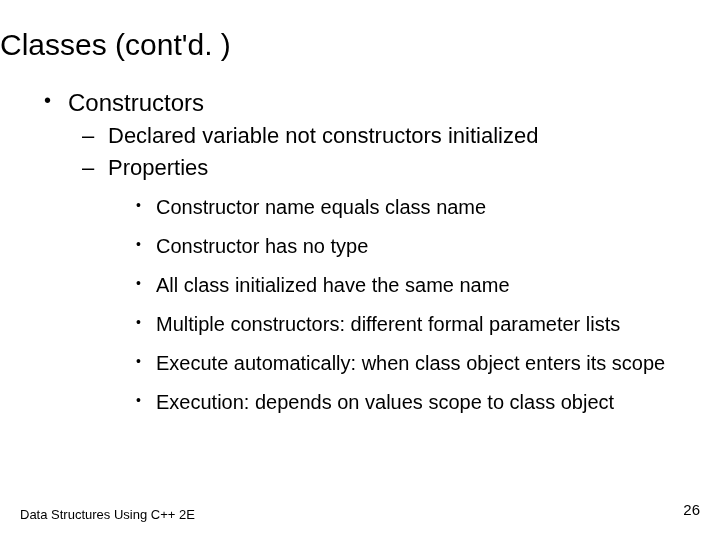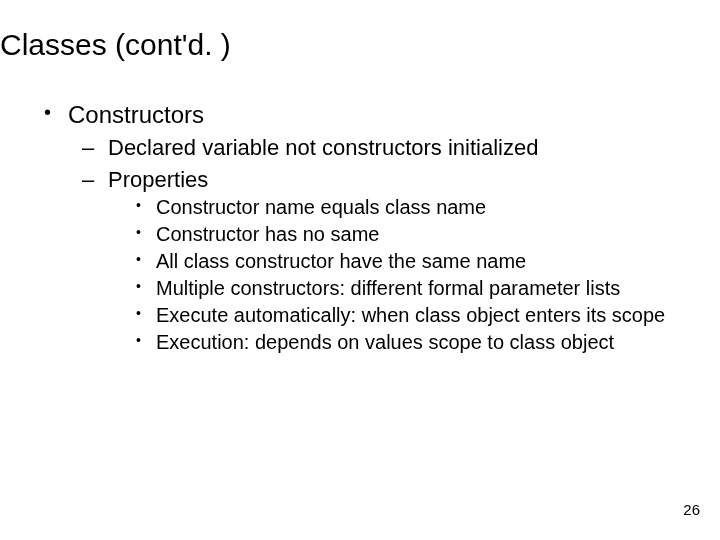--- a/index.html
+++ b/index.html
@@ -24,41 +24,41 @@
   }
   .body {
     padding: 8px 20px 0 20px;
     font-size: 22px;
     line-height: 1.25;
   }
   ul { margin: 0; padding: 0; list-style: none; }
   li { position: relative; }
 
   
-  .l1 { padding-left: 48px; font-size: 24px; margin-top: 20px; }
+  .l1 { padding-left: 48px; font-size: 24px; margin-top: 8px; }
   .l1::before {
     content: "•";
     position: absolute;
     left: 24px;
     top: 0;
     font-size: 20px;
   }
 
   
   .l2 { padding-left: 88px; font-size: 22px; margin-top: 4px; }
   .l2::before {
     content: "–";
     position: absolute;
     left: 62px;
     top: 0;
     font-size: 22px;
   }
 
   
-  .l3 { padding-left: 136px; font-size: 20px; margin-top: 2px; }
+  .l3 { padding-left: 136px; font-size: 20px; margin-top: 14px; }
   .l3::before {
     content: "•";
     position: absolute;
     left: 116px;
     top: 2px;
     font-size: 14px;
   }
 
   .footer-left {
     position: absolute;
@@ -81,22 +81,23 @@
   <div class="title">Classes (cont'd. )</div>
 
   <div class="body">
     <ul>
       <li class="l1">Constructors</li>
 
       <li class="l2">Declared variable not constructors initialized</li>
       <li class="l2">Properties</li>
 
       <li class="l3">Constructor name equals class name</li>
-      <li class="l3">Constructor has no same</li>
-      <li class="l3">All class constructor have the same name</li>
+      <li class="l3">Constructor has no type</li>
+      <li class="l3">All class initialized have the same name</li>
       <li class="l3">Multiple constructors: different formal parameter lists</li>
       <li class="l3">Execute automatically: when class object enters its scope</li>
       <li class="l3">Execution: depends on values scope to class object</li>
     </ul>
   </div>
 
+  <div class="footer-left">Data Structures Using C++ 2E</div>
   <div class="footer-right">26</div>
 </div>
 
 </body></html>

